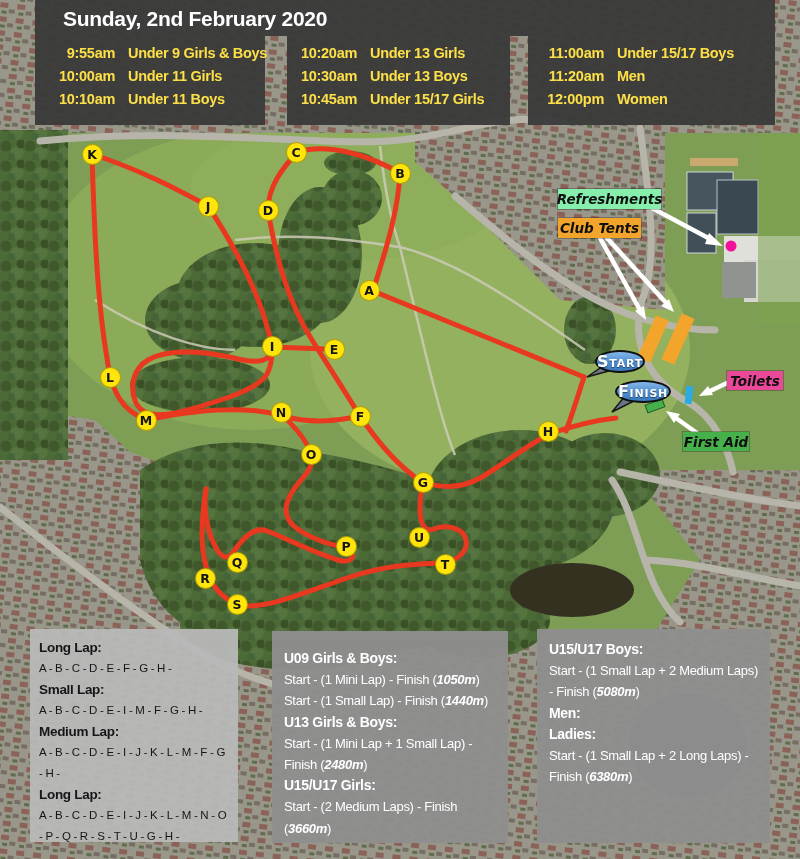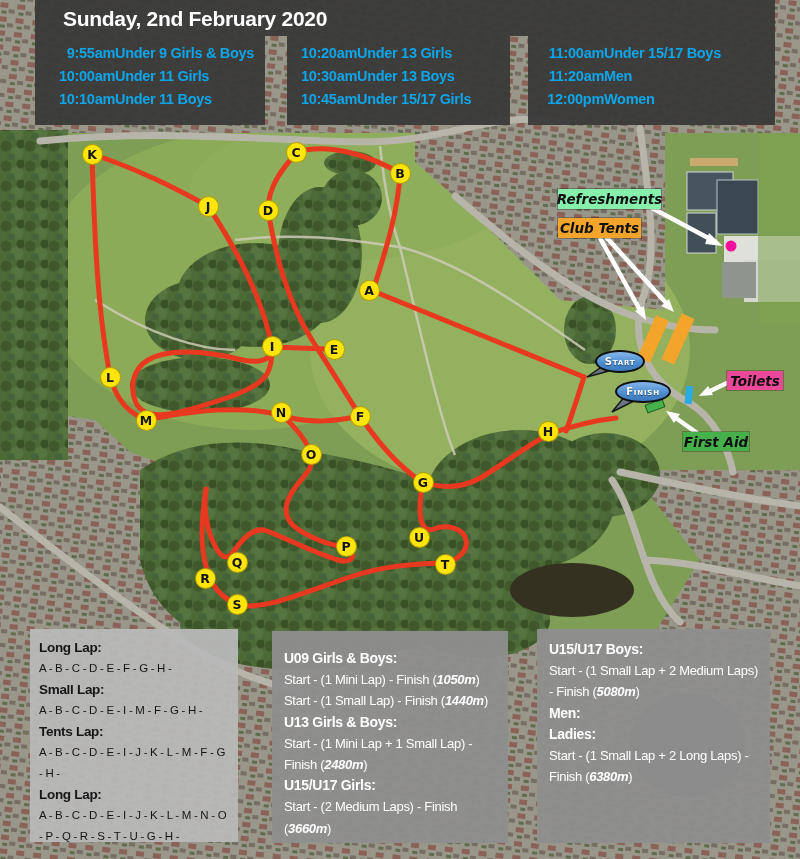--- a/index.html
+++ b/index.html
@@ -11,43 +11,43 @@
   #header{position:absolute;left:35px;top:0;width:740px;height:125px;}
   .hdr-bg{position:absolute;background:rgba(58,58,58,0.96);}
   #hdr-title-strip{left:0;top:0;width:740px;height:36px;}
   .hdr-col{position:absolute;top:36px;height:89px;background:rgba(58,58,58,0.96);
            box-sizing:border-box;padding-top:5px;}
   #hdr-col-0{left:0;width:230px;padding-left:20px;}
   #hdr-col-1{left:252px;width:223px;padding-left:10px;}
   #hdr-col-2{left:493px;width:247px;padding-left:16px;}
   #page-title{position:absolute;left:28px;top:7px;color:#fff;font-size:21px;
               font-weight:700;letter-spacing:-0.3px;}
-  .sched-row{display:flex;height:23px;align-items:center;color:#0ea5e9;
+  .sched-row{display:flex;height:23px;align-items:center;color:#fde047;
              font-size:14.5px;font-weight:700;letter-spacing:-0.3px;}
   .sched-time{width:60px;text-align:right;flex:none;}
-  .sched-event{white-space:nowrap;}
+  .sched-event{margin-left:13px;white-space:nowrap;}
 
   
   .marker{position:absolute;width:21px;height:21px;border-radius:50%;
           background:var(--marker-bg,#ffe500);color:var(--marker-text,#151515);
           border:1px solid rgba(90,80,0,0.45);box-sizing:border-box;
           display:flex;align-items:center;justify-content:center;
           font-family:"DejaVu Sans",sans-serif;font-size:12.5px;font-weight:700;}
 
   
   .poi{position:absolute;display:flex;align-items:center;justify-content:center;
        font-family:"DejaVu Sans",sans-serif;font-weight:700;font-style:italic;
        font-size:13.5px;color:#101010;white-space:nowrap;box-sizing:border-box;
        box-shadow:0 0 0 1px rgba(0,0,0,0.25);}
 
   
   .bubble{position:absolute;border:2px solid #101010;border-radius:50%;
           background:linear-gradient(#85b7e9 0%,#4e8fd0 55%,#3a79bd 100%);
           color:#fff;display:flex;align-items:center;justify-content:center;
-          font-family:"DejaVu Sans",sans-serif;font-weight:700;font-size:10px;
+          font-family:"DejaVu Sans",sans-serif;font-weight:700;font-size:16px;
           font-variant:small-caps;letter-spacing:0.8px;text-shadow:0 1px 1px rgba(0,0,0,.5);}
 
   
   .panel{position:absolute;box-sizing:border-box;letter-spacing:-0.3px;}
   #panel-laps{left:30px;top:629px;width:208px;height:213px;
               background:rgba(184,184,184,0.95);color:#161616;padding:8px 9px;}
   .lap-name{font-size:13.5px;font-weight:700;line-height:21px;}
   .lap-seq{font-size:11.5px;font-weight:400;line-height:21px;}
   #panel-mid{left:272px;top:631px;width:236px;height:212px;
              background:rgba(143,143,143,0.96);color:#fff;padding:17px 12px;}
@@ -275,21 +275,21 @@
         </div>
       </div>
     <div id="page-title">Sunday, 2nd February 2020</div>
   </div>
 
   <div class="panel" id="panel-laps">
       <div class="lap-name">Long Lap:</div>
       <div class="lap-seq">A - B - C - D - E - F - G - H -</div>
       <div class="lap-name">Small Lap:</div>
       <div class="lap-seq">A - B - C - D - E - I - M - F - G - H -</div>
-      <div class="lap-name">Tents Lap:</div>
+      <div class="lap-name">Medium Lap:</div>
       <div class="lap-seq">A - B - C - D - E - I - J - K - L - M - F - G - H -</div>
       <div class="lap-name">Long Lap:</div>
       <div class="lap-seq">A - B - C - D - E - I - J - K - L - M - N - O - P - Q - R - S - T - U - G - H -</div>
     </div>
   <div class="panel" id="panel-mid">
       <div class="race-name">U09 Girls &amp; Boys:</div>
       <div class="race-desc"><span>Start - (1 Mini Lap) - Finish </span><span>(</span><span class="dist">1050m</span><span>)</span></div>
       <div class="race-desc"><span>Start - (1 Small Lap) - Finish </span><span>(</span><span class="dist">1440m</span><span>)</span></div>
       <div class="race-name">U13 Girls &amp; Boys:</div>
       <div class="race-desc"><span>Start - (1 Mini Lap + 1 Small Lap) - Finish </span><span>(</span><span class="dist">2480m</span><span>)</span></div>

